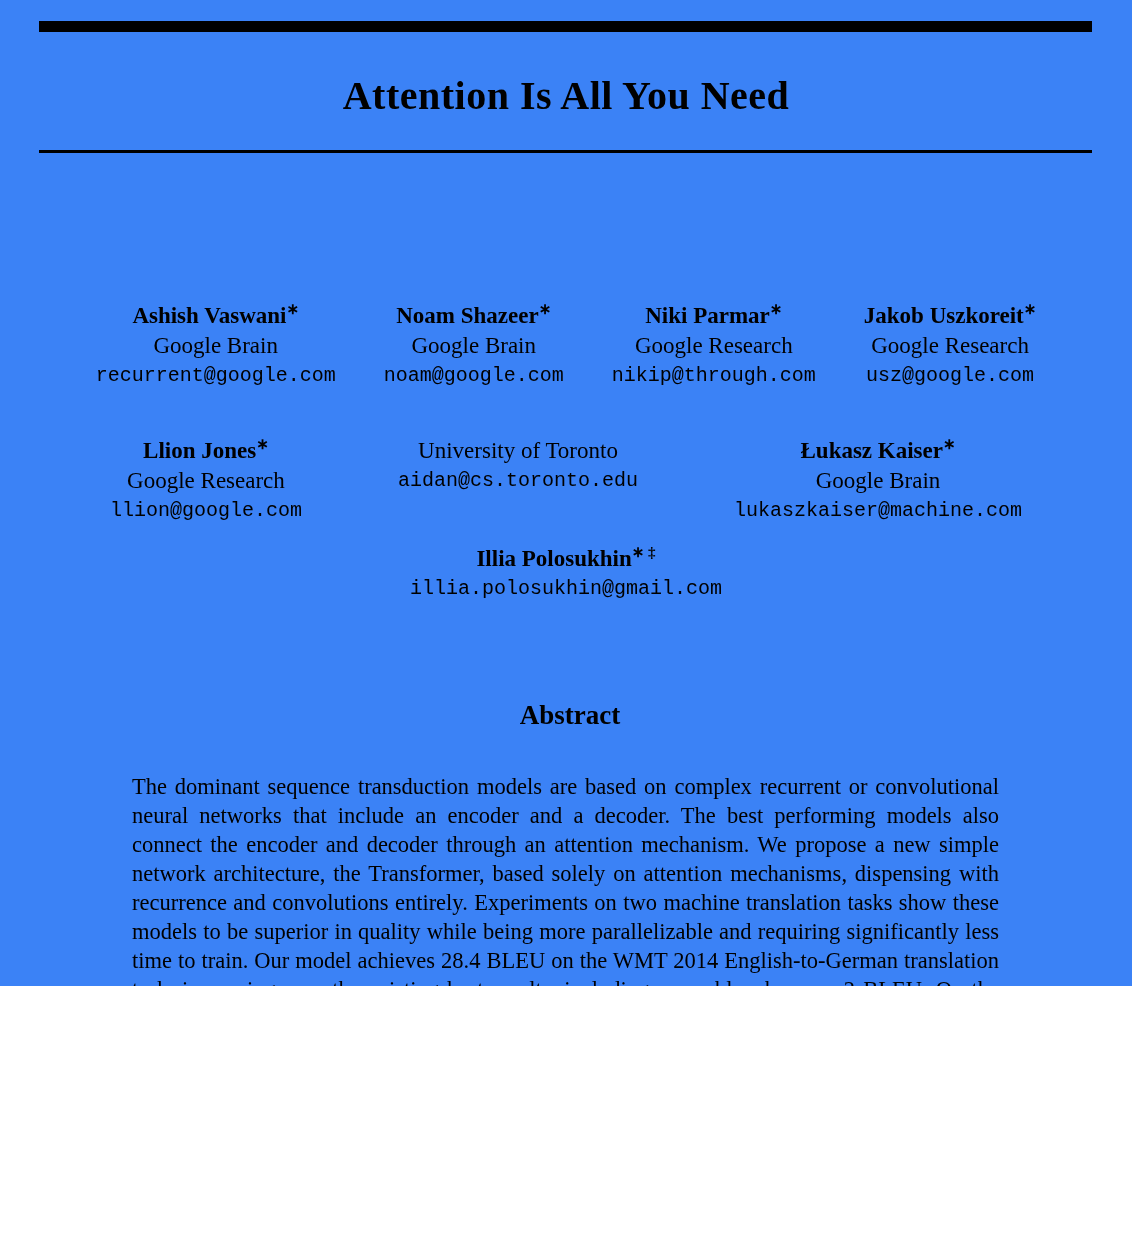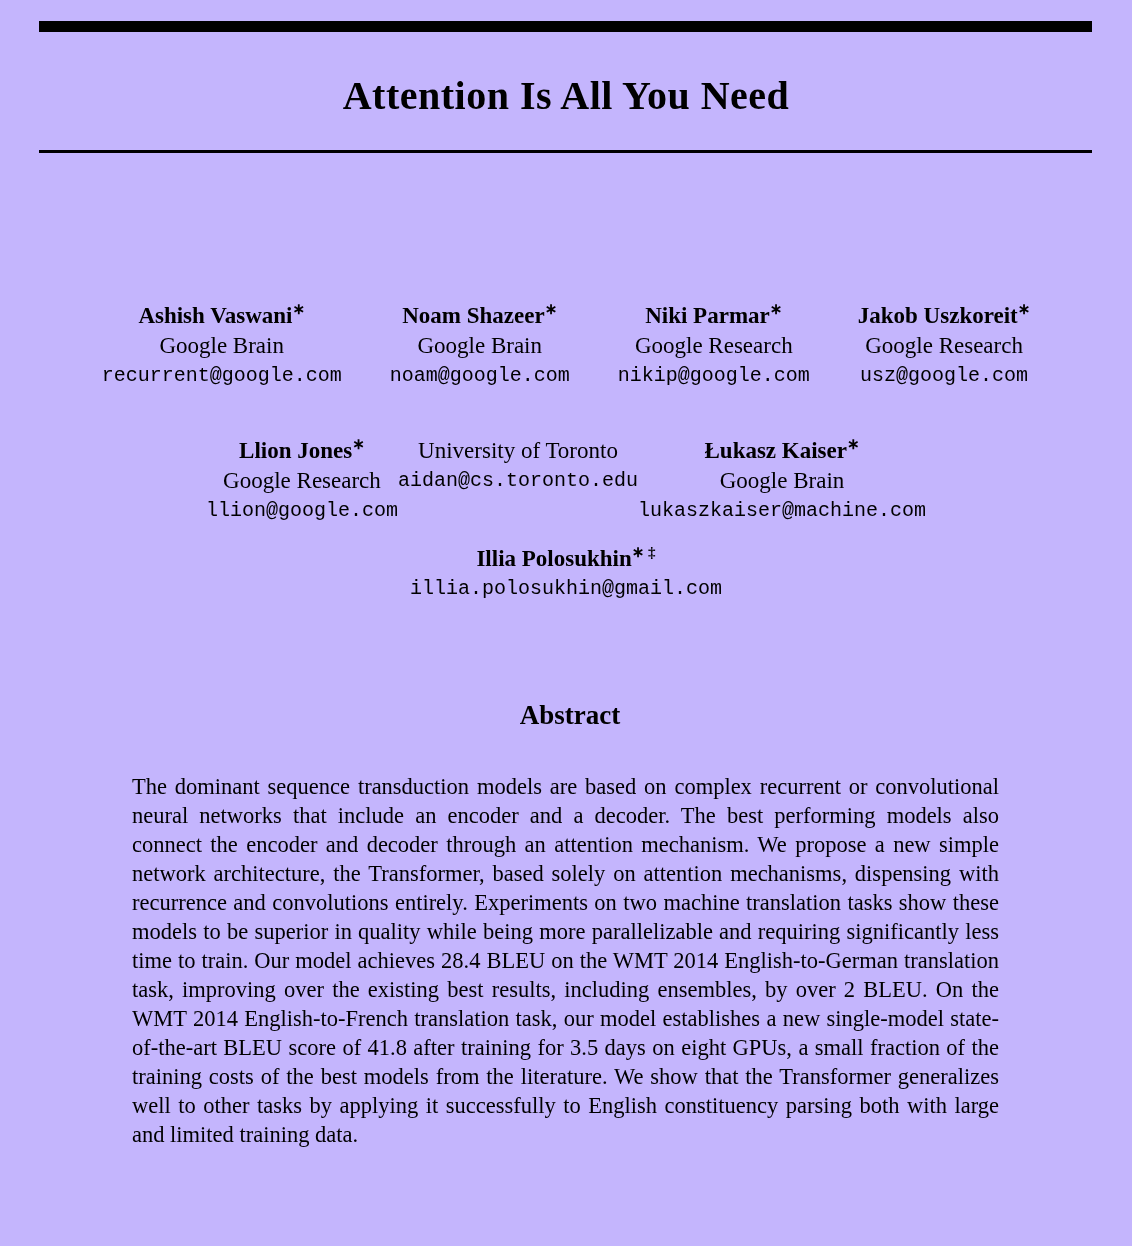--- a/index.html
+++ b/index.html
@@ -3,22 +3,22 @@
 <meta charset="utf-8">
 <style>
   html, body {
     margin: 0;
     padding: 0;
     background: #ffffff;
   }
   .page {
     position: relative;
     width: 1132px;
-    height: 1246px;
-    background: #c4b5fd;
+    height: 986px;
+    background: #3b82f6;
     color: #000000;
     font-family: "Liberation Serif", serif;
     overflow: hidden;
   }
   .top-bar {
     position: absolute;
     left: 39px;
     top: 21px;
     width: 1053px;
     height: 11px;
@@ -44,21 +44,21 @@
   }
   .authors-row {
     position: absolute;
     left: 0;
     width: 100%;
     display: flex;
     justify-content: center;
     align-items: flex-start;
   }
   .authors-row1 { top: 301px; gap: 48px; }
-  .authors-row2 { top: 436px; }
+  .authors-row2 { top: 436px; gap: 96px; }
   .authors-row3 { top: 544px; }
   .author-block {
     text-align: center;
     white-space: nowrap;
   }
   .author-name {
     font-weight: bold;
     font-size: 23px;
     line-height: 30px;
   }
@@ -114,21 +114,21 @@
       <div class="author-email">recurrent@google.com</div>
     </div>
     <div class="author-block">
       <div class="author-name"><span>Noam Shazeer</span><sup>∗</sup></div>
       <div class="author-affil">Google Brain</div>
       <div class="author-email">noam@google.com</div>
     </div>
     <div class="author-block">
       <div class="author-name"><span>Niki Parmar</span><sup>∗</sup></div>
       <div class="author-affil">Google Research</div>
-      <div class="author-email">nikip@google.com</div>
+      <div class="author-email">nikip@through.com</div>
     </div>
     <div class="author-block">
       <div class="author-name"><span>Jakob Uszkoreit</span><sup>∗</sup></div>
       <div class="author-affil">Google Research</div>
       <div class="author-email">usz@google.com</div>
     </div>
   </div>
 
   <div class="authors-row authors-row2">
     <div class="author-block">

